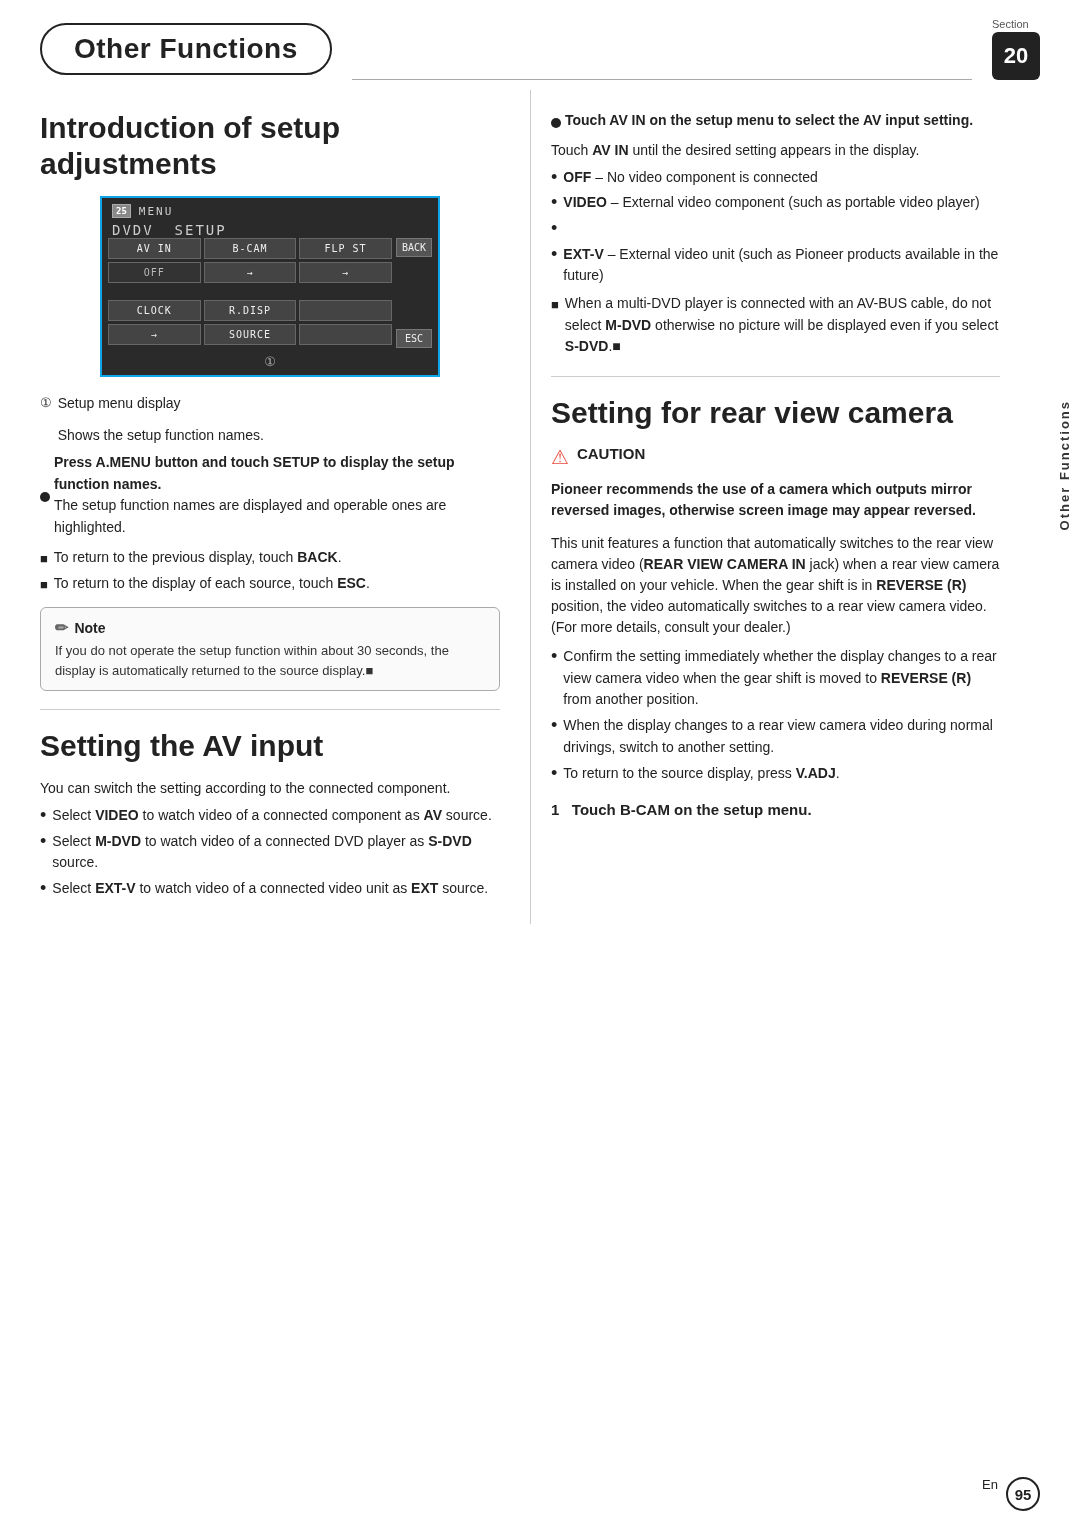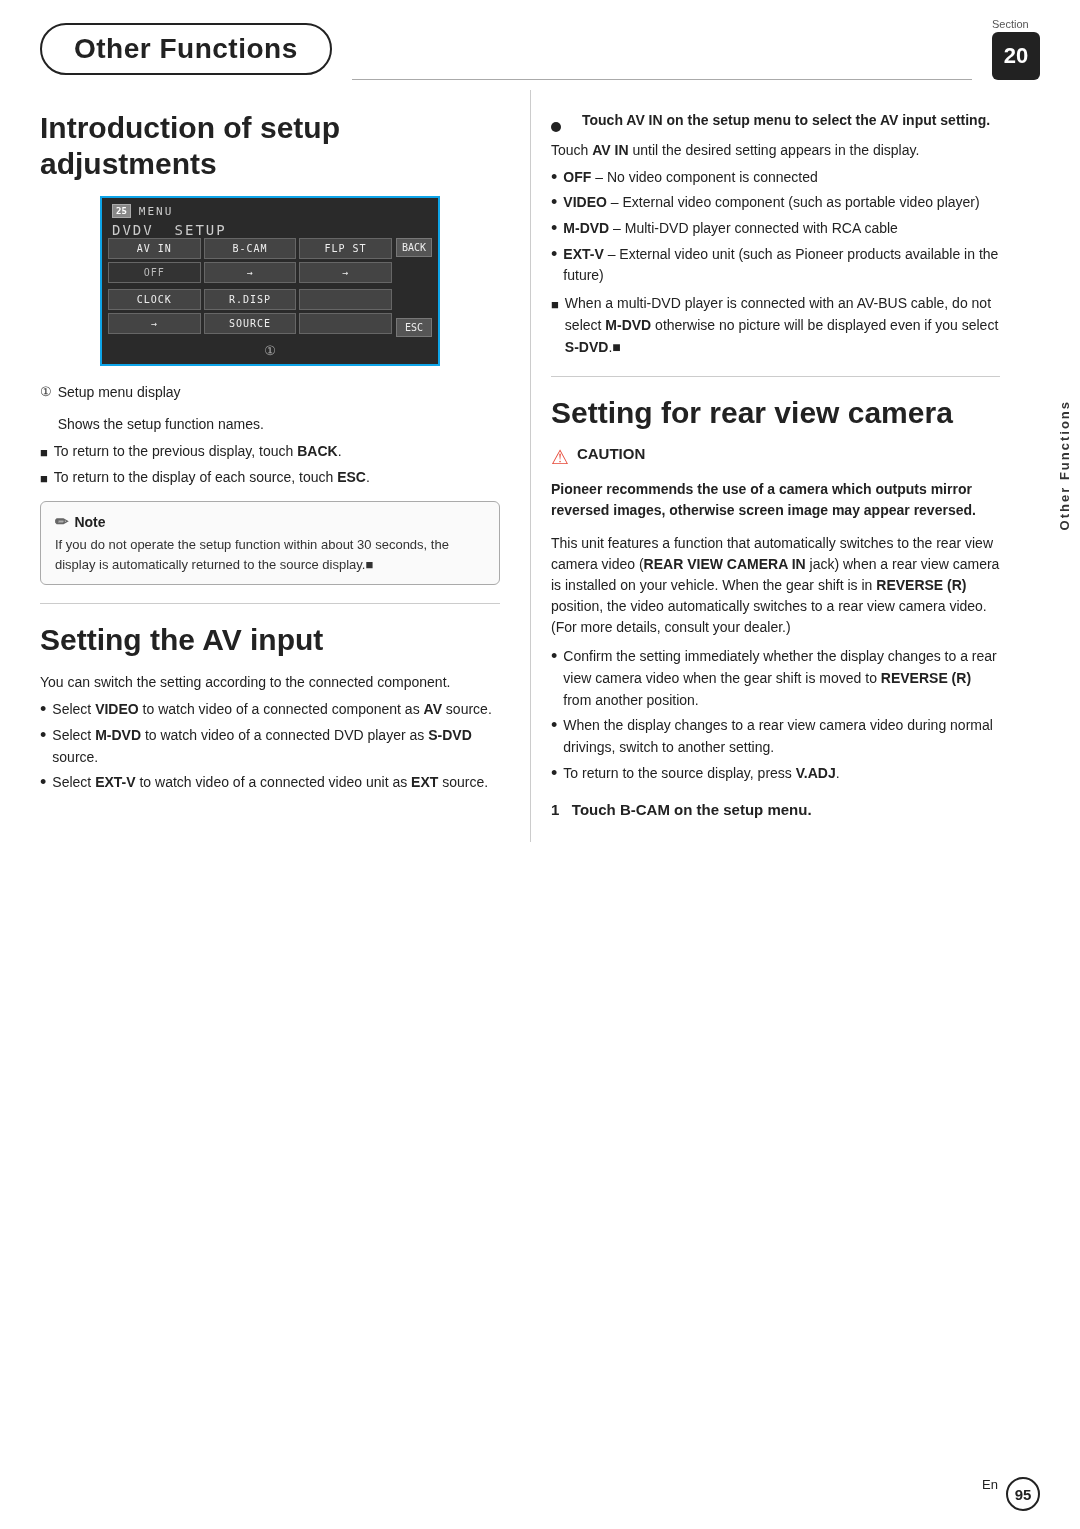--- a/index.html
+++ b/index.html
@@ -233,22 +233,22 @@
     }
     .note-text {
       font-size: 13px;
       line-height: 1.5;
       color: #333;
     }
 
     
     .filled-circle-item {
       display: flex;
-      align-items: flex-end;
-      gap: 21px;
+      align-items: center;
+      gap: 4px;
       margin-bottom: 8px;
     }
     .filled-circle {
       width: 10px;
       height: 10px;
       background: #222;
       border-radius: 50%;
       flex-shrink: 0;
       margin-top: 4px;
     }
@@ -360,21 +360,21 @@
           <div class="menu-grid">
             <div class="menu-cell">AV IN</div>
             <div class="menu-cell">B-CAM</div>
             <div class="menu-cell">FLP ST</div>
           </div>
           <div class="menu-grid">
             <div class="menu-cell dark">OFF</div>
             <div class="menu-cell">→</div>
             <div class="menu-cell">→</div>
           </div>
-          <div class="menu-grid" style="margin-top:6px;border-radius:6px;">
+          <div class="menu-grid" style="margin-top:17px;border-radius:6px;">
             <div class="menu-cell">CLOCK</div>
             <div class="menu-cell">R.DISP</div>
             <div class="menu-cell"></div>
           </div>
           <div class="menu-grid">
             <div class="menu-cell">→</div>
             <div class="menu-cell">SOURCE</div>
             <div class="menu-cell"></div>
           </div>
         </div>
@@ -390,20 +390,27 @@
     <div class="numbered-item">
       <div style="display:flex; align-items:flex-start; gap:6px;">
         <span class="item-number">①</span>
         <div>
           <div class="item-title">Setup menu display</div>
           <div class="item-desc">Shows the setup function names.</div>
         </div>
       </div>
     </div>
 
+    <div class="filled-circle-item">
+      <div class="filled-circle"></div>
+      <div class="filled-circle-text">
+        <strong>Press A.MENU button and touch SETUP to display the setup function names.</strong><br>
+        <span>The setup function names are displayed and operable ones are highlighted.</span>
+      </div>
+    </div>
 
     <div class="square-bullet-item">
       <span class="bullet-square">■</span>
       <span>To return to the previous display, touch <strong>BACK</strong>.</span>
     </div>
     <div class="square-bullet-item">
       <span class="bullet-square">■</span>
       <span>To return to the display of each source, touch <strong>ESC</strong>.</span>
     </div>
 
@@ -450,21 +457,20 @@
     <div class="bullet-item">
       <span class="bullet-dot">•</span>
       <span><strong>OFF</strong> – No video component is connected</span>
     </div>
     <div class="bullet-item">
       <span class="bullet-dot">•</span>
       <span><strong>VIDEO</strong> – External video component (such as portable video player)</span>
     </div>
     <div class="bullet-item">
       <span class="bullet-dot">•</span>
-      <span><strong>M-DVD</strong> – Multi-DVD player connected with RCA cable</span>
     </div>
     <div class="bullet-item">
       <span class="bullet-dot">•</span>
       <span><strong>EXT-V</strong> – External video unit (such as Pioneer products available in the future)</span>
     </div>
 
     <div class="square-bullet-item" style="margin-top:6px;">
       <span class="bullet-square">■</span>
       <span>When a multi-DVD player is connected with an AV-BUS cable, do not select <strong>M-DVD</strong> otherwise no picture will be displayed even if you select <strong>S-DVD</strong>.■</span>
     </div>

